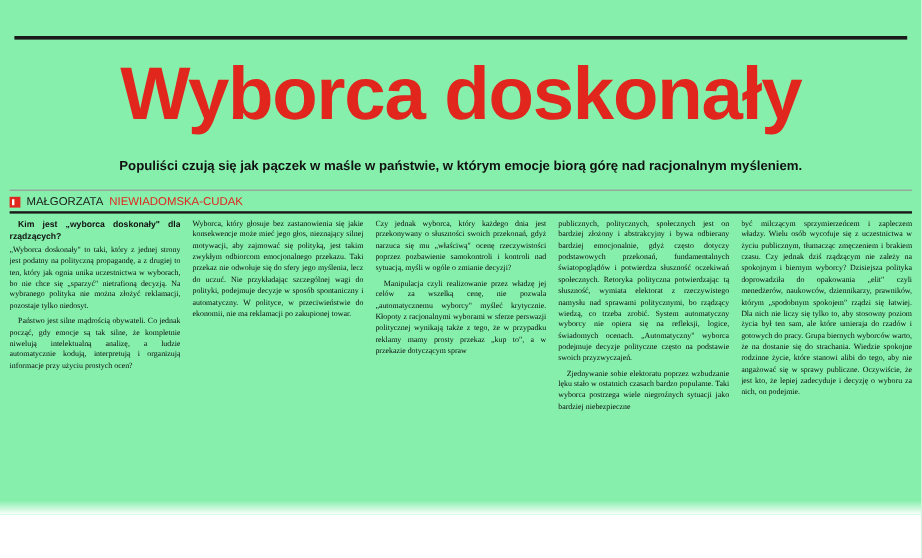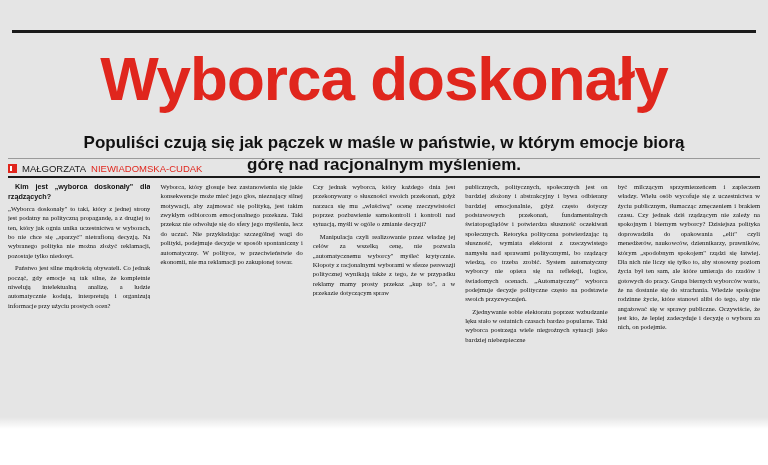--- a/index.html
+++ b/index.html
@@ -4,21 +4,21 @@
 <style>
   html, body {
     margin: 0;
     padding: 0;
     background: #ffffff;
   }
   .page {
     position: relative;
     width: 768px;
     height: 429px;
-    background: #e5e5e5;
+    background: #86efac;
     overflow: hidden;
     font-family: "Liberation Serif", serif;
   }
   .rule-top {
     position: absolute;
     left: 12px;
     top: 30px;
     width: 744px;
     height: 3px;
     background: #1a1a1a;
@@ -37,21 +37,21 @@
     line-height: 1.05;
   }
   .subhead {
     position: absolute;
     left: 70px;
     top: 132px;
     width: 628px;
     text-align: center;
     font-family: "Liberation Sans", sans-serif;
     font-weight: bold;
-    font-size: 17px;
+    font-size: 11px;
     color: #111111;
     line-height: 1.3;
   }
   .rule-byline-top {
     position: absolute;
     left: 8px;
     top: 158px;
     width: 752px;
     height: 1px;
     background: #9a9a9a;

